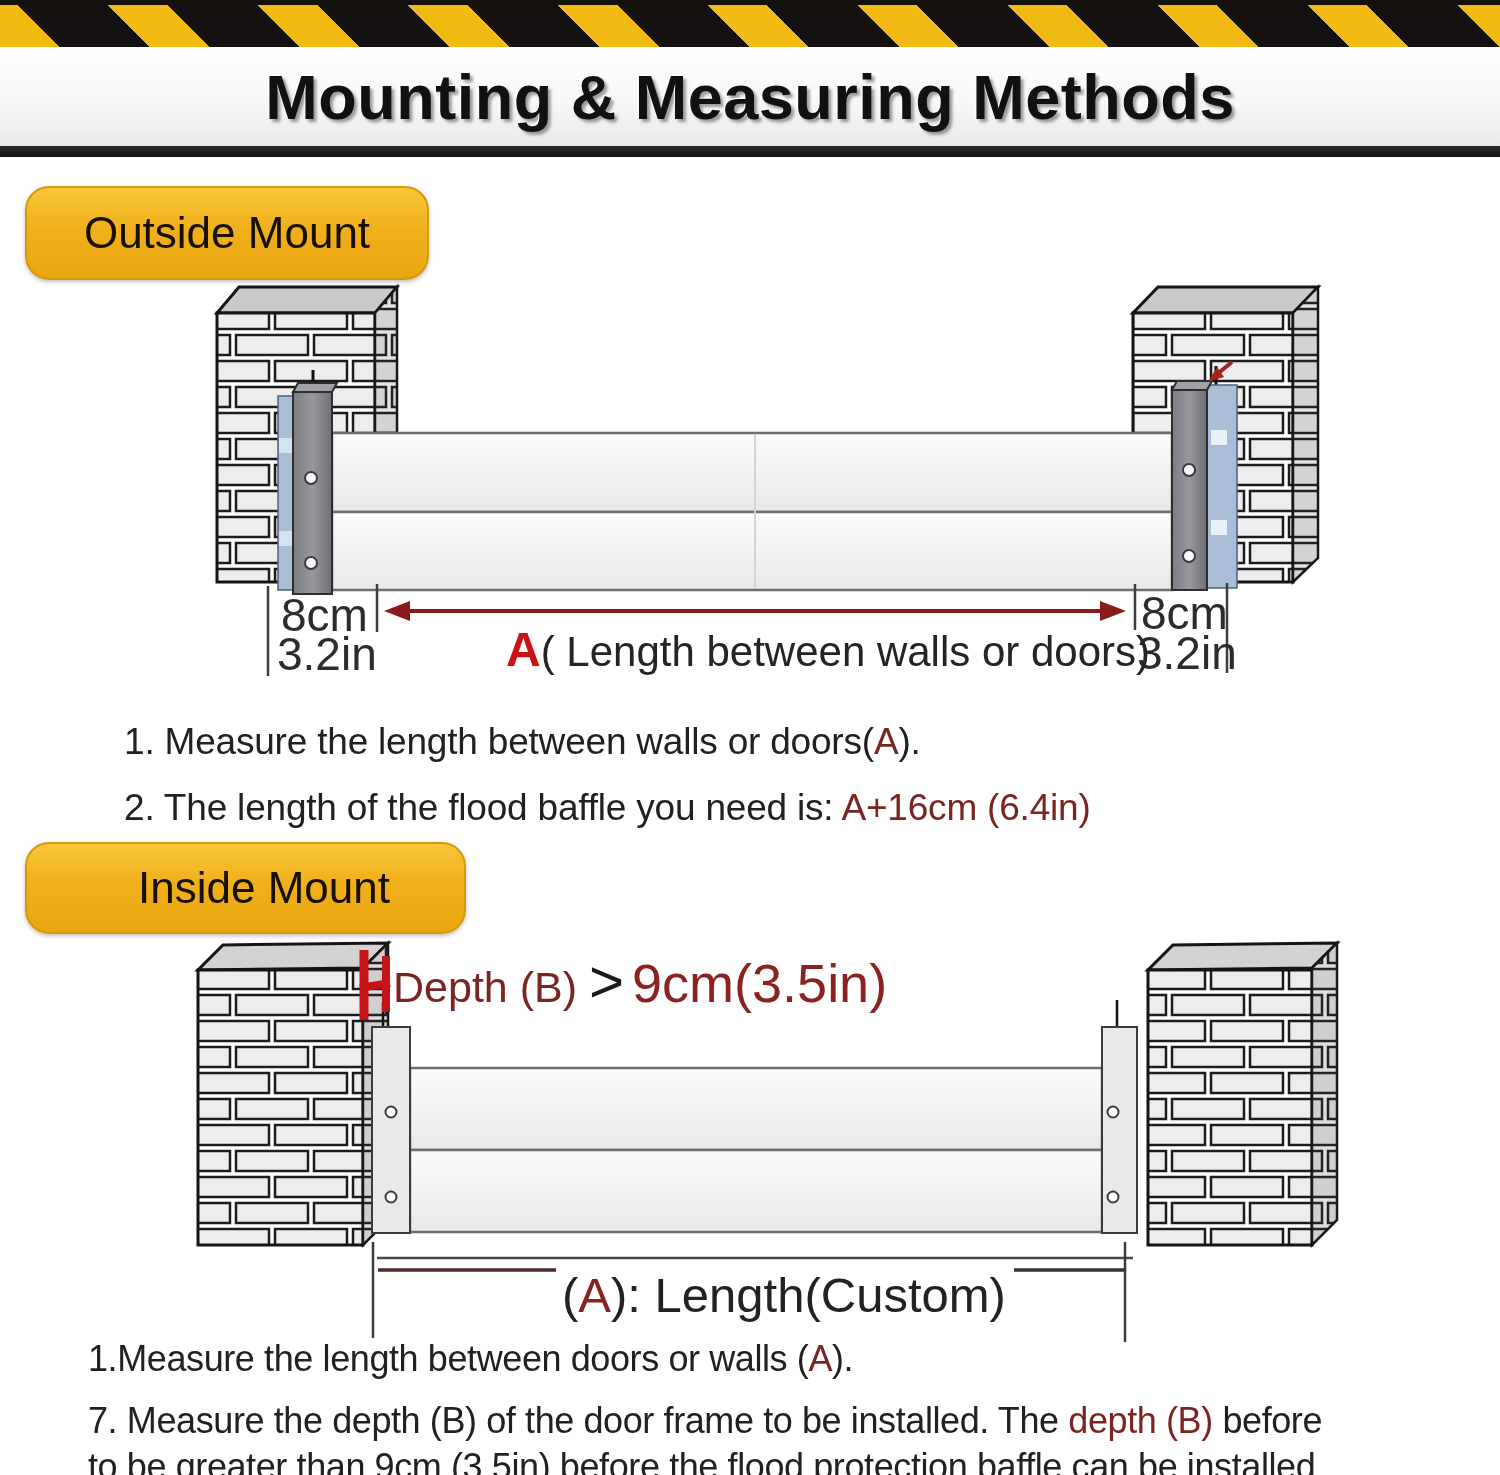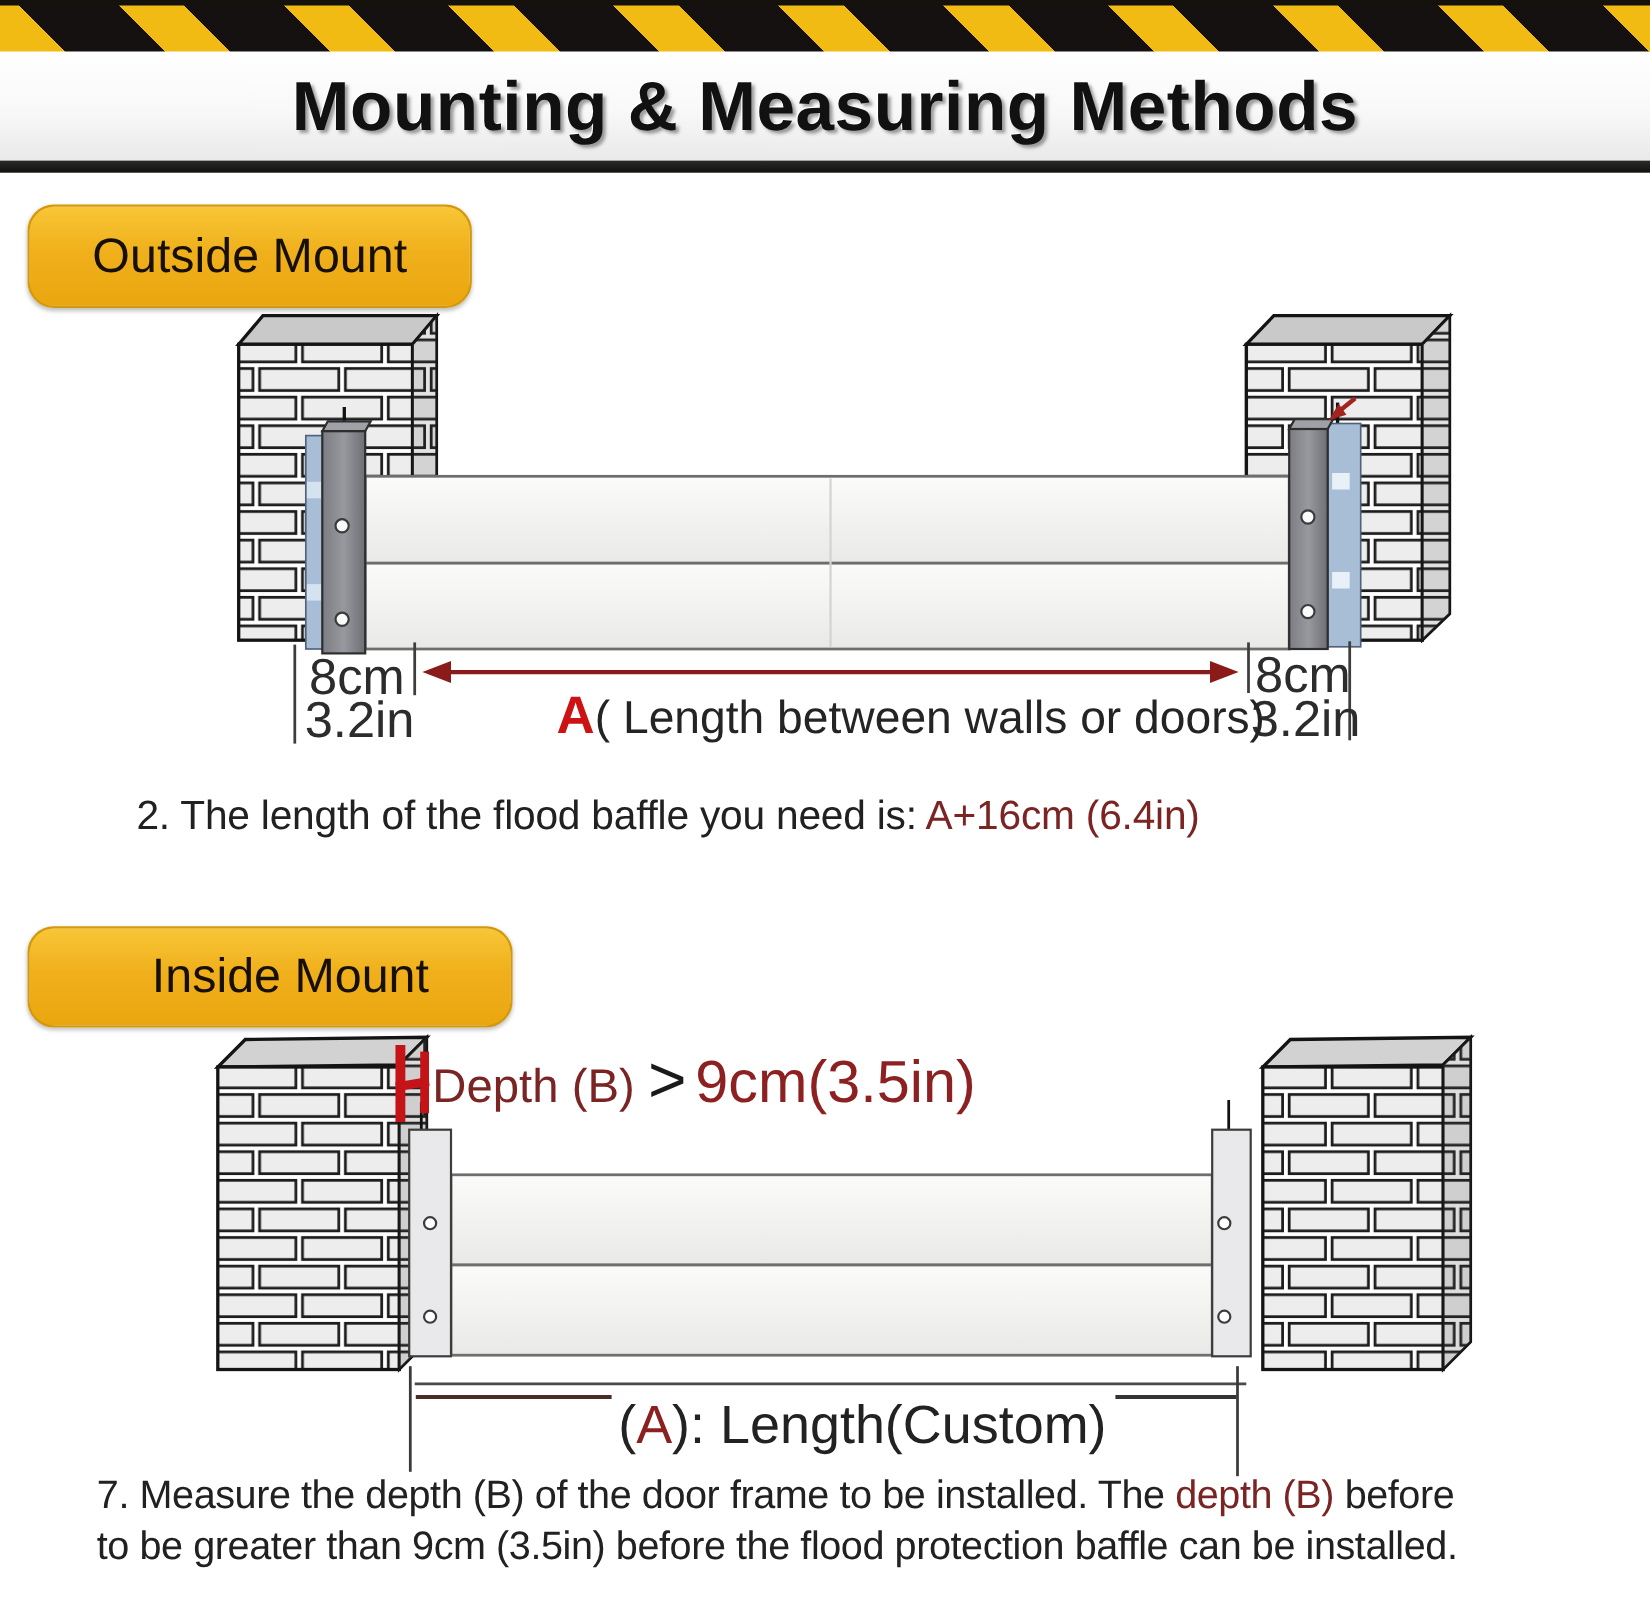--- a/index.html
+++ b/index.html
@@ -28,21 +28,21 @@
   
   .diagram{position:absolute;left:0;display:block;}
   .diagram-outside{top:280px;width:1500px;height:430px;}
   .diagram-inside{top:940px;width:1500px;height:420px;}
   svg text{font-family:"Liberation Sans","DejaVu Sans",sans-serif;}
   
   .steps{position:absolute;color:#212121;}
   .steps-outside{left:124px;top:716px;width:1340px;font-size:37px;line-height:52px;letter-spacing:-.2px;}
   .steps-inside{left:88px;top:1336px;width:1408px;font-size:36px;line-height:46px;letter-spacing:-.4px;}
   .step{margin:0;}
-  .steps-outside .step + .step{}
+  .steps-outside .step + .step{margin-top:14px;}
   .steps-inside .step + .step{margin-top:16px;}
   .maroon{color:#7b2424;}
 </style>
 </head>
 <body>
 
 <div class="page">
 
   <header class="banner">
     <div class="banner-top-line"></div>
@@ -130,20 +130,21 @@
       <polygon points="1126,331 1100,321 1100,341" fill="#8b1a1a"></polygon>
       <text x="281" y="351" font-size="46" fill="#2c2c2c">8cm</text>
       <text x="277" y="390" font-size="46" fill="#2c2c2c">3.2in</text>
       <text x="1141" y="349" font-size="46" fill="#2c2c2c">8cm</text>
       <text x="1137" y="389" font-size="46" fill="#2c2c2c">3.2in</text>
       <text x="506" y="386"><tspan font-size="48" font-weight="bold" fill="#cc1212">A</tspan><tspan font-size="42" fill="#242424">( Length between walls or doors)</tspan></text>
     </g>
   </svg>
 
   <div class="steps steps-outside">
+    <p class="step"><span>1. Measure the length between walls or doors(</span><span class="maroon">A</span><span>).</span></p>
     <p class="step"><span>2. The length of the flood baffle you need is: </span><span class="maroon">A+16cm (6.4in)</span></p>
   </div>
 
   <div class="badge badge-inside">
     <span>Inside Mount</span>
   </div>
 
   <svg class="diagram diagram-inside" viewBox="0 0 1500 420" xmlns="http://www.w3.org/2000/svg">
     <defs>
       <pattern id="brickB" patternUnits="userSpaceOnUse" width="78" height="52">
@@ -203,16 +204,17 @@
     <g>
       <line x1="373" y1="302" x2="373" y2="398" stroke="#3a3a3a" stroke-width="2.5"></line>
       <line x1="1125" y1="302" x2="1125" y2="402" stroke="#3a3a3a" stroke-width="2.5"></line>
       <line x1="378" y1="330" x2="556" y2="330" stroke="#4a2b28" stroke-width="3.5"></line>
       <line x1="1014" y1="330" x2="1124" y2="330" stroke="#333333" stroke-width="3.5"></line>
       <text x="562" y="372" font-size="49"><tspan fill="#222">(</tspan><tspan fill="#8b2020">A</tspan><tspan fill="#222">): Length(Custom)</tspan></text>
     </g>
   </svg>
 
   <div class="steps steps-inside">
+    <p class="step"><span>1.Measure the length between doors or walls (</span><span class="maroon">A</span><span>).</span></p>
     <p class="step"><span>7. Measure the depth (B) of the door frame to be installed. The </span><span class="maroon">depth (B)</span><span> before</span><br><span>to be greater than 9cm (3.5in) before the flood protection baffle can be installed.</span></p>
   </div>
 
 </div>
 
 </body></html>

